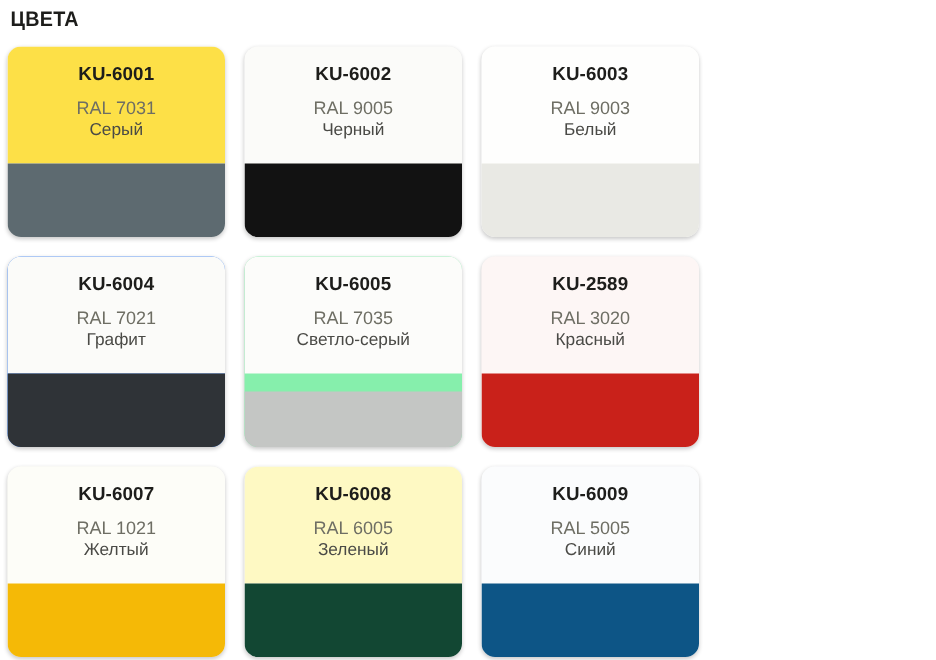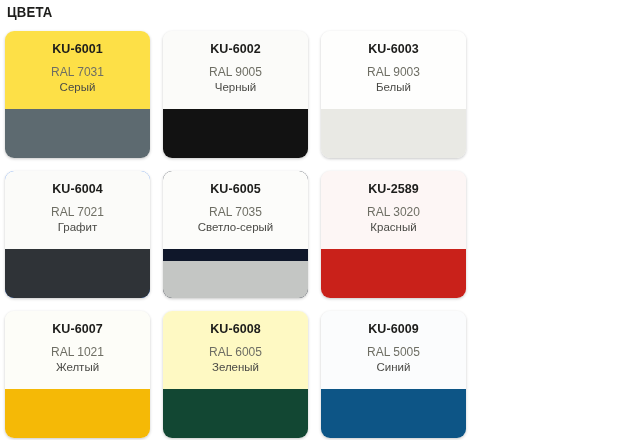--- a/index.html
+++ b/index.html
@@ -152,21 +152,21 @@
 
     <div class="swatch-card" style="background: #3b82f6;">
       <div class="card-label" style="background: rgb(251, 251, 249);">
         <div class="code">KU-6004</div>
         <div class="ral">RAL 7021</div>
         <div class="name">Графит</div>
       </div>
       <div class="color-band" style="background: rgb(47, 51, 55);"></div>
     </div>
 
-    <div class="swatch-card" style="background: #0f172a; gap: 12px;">
+    <div class="swatch-card" style="background: #86efac; gap: 12px;">
       <div class="card-label" style="background: rgb(252, 252, 250);">
         <div class="code">KU-6005</div>
         <div class="ral">RAL 7035</div>
         <div class="name">Светло-серый</div>
       </div>
       <div class="color-band" style="background: rgb(196, 198, 196);"></div>
     </div>
 
     <div class="swatch-card" style="background: rgb(253, 246, 245);">
       <div class="card-label" style="background: rgb(253, 246, 245);">

